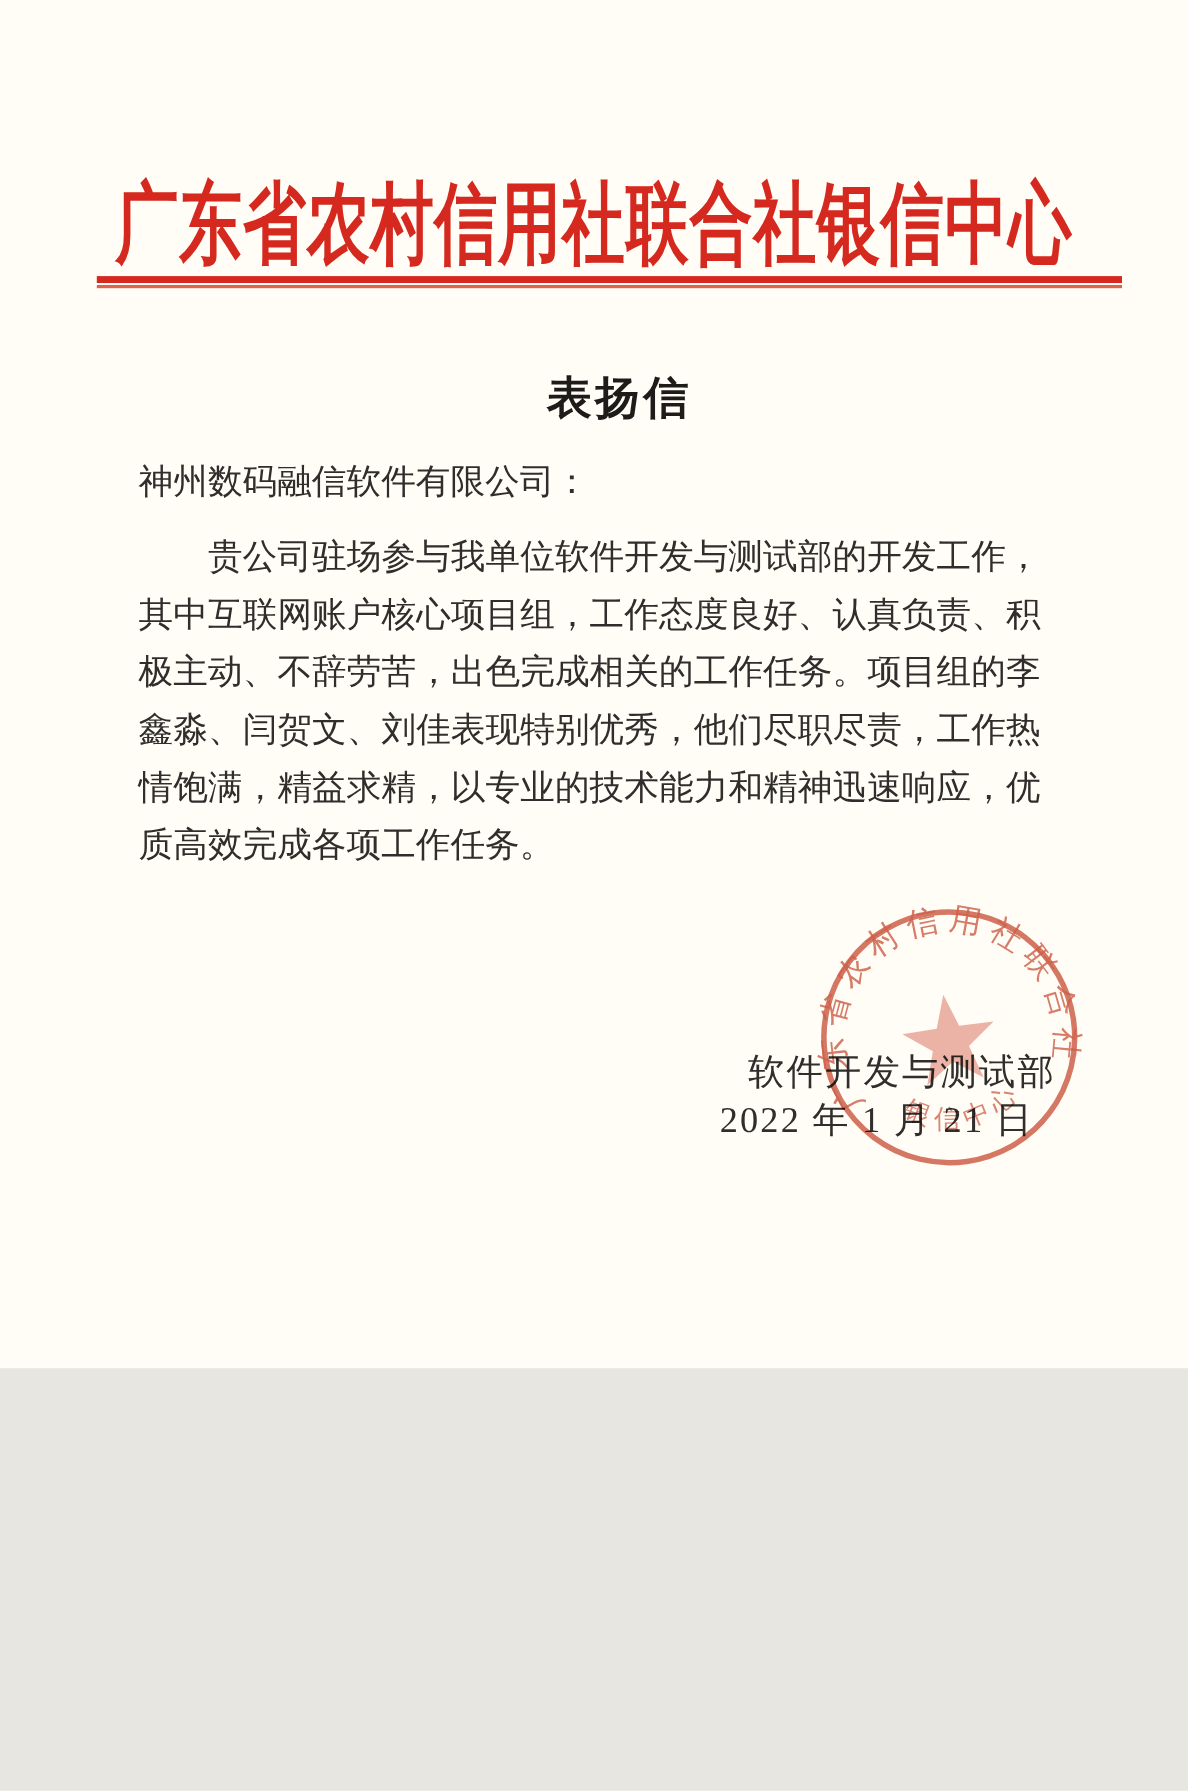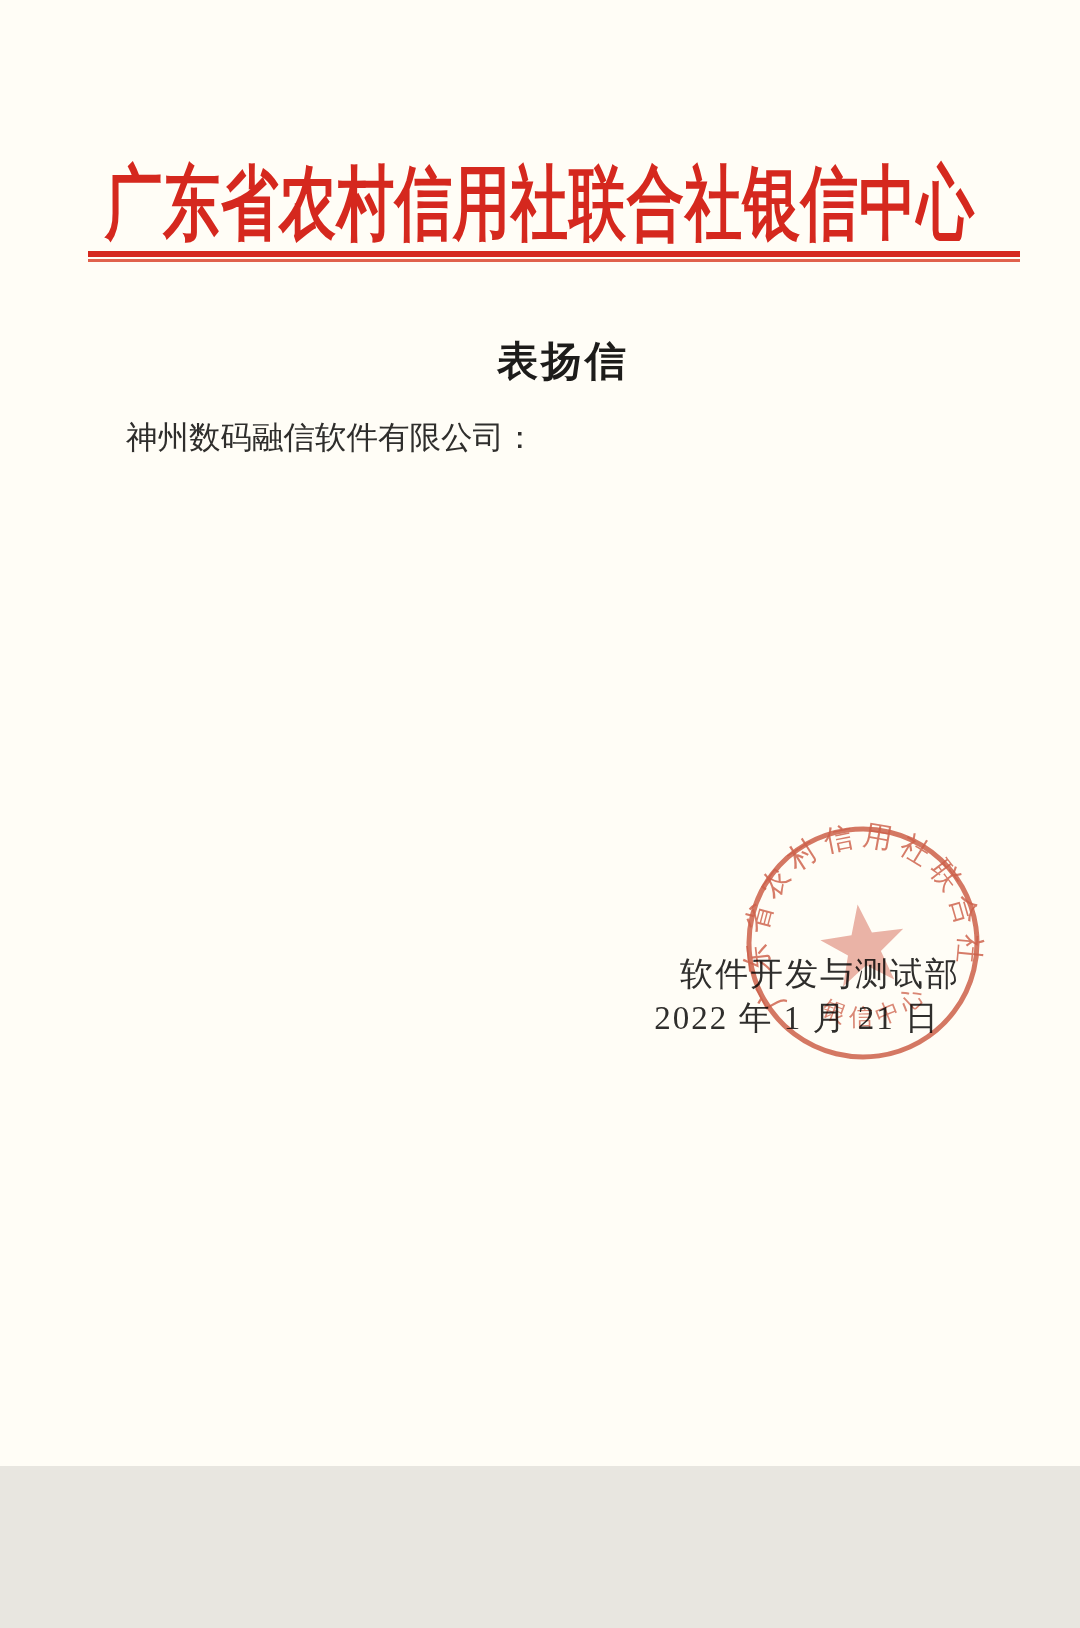--- a/index.html
+++ b/index.html
@@ -1,18 +1,18 @@
 <!DOCTYPE html>
 <html><head>
 <meta charset="utf-8">
 <style>
   html,body{margin:0;padding:0;background:#e8e6e0;}
   .page{
     position:relative;
-    width:1080px;height:1466px;
+    width:1080px;height:1244px;
     margin:0 auto;
     background:#fffdf6;
     font-family:"Liberation Serif","DejaVu Serif",serif;
     overflow:hidden;
     text-decoration:underline;
   }
   
   .org-name{
     position:absolute;top:150px;left:0;width:100%;
     text-align:center;white-space:nowrap;
@@ -69,20 +69,21 @@
 
 <div class="page">
 
   <div class="org-name">广东省农村信用社联合社银信中心</div>
   <div class="header-rule"></div>
 
   <div class="doc-title">表扬信</div>
 
   <div class="body-text">
     <p>神州数码融信软件有限公司：</p>
+    <p class="indent">贵公司驻场参与我单位软件开发与测试部的开发工作，其中互联网账户核心项目组，工作态度良好、认真负责、积极主动、不辞劳苦，出色完成相关的工作任务。项目组的李鑫淼、闫贺文、刘佳表现特别优秀，他们尽职尽责，工作热情饱满，精益求精，以专业的技术能力和精神迅速响应，优质高效完成各项工作任务。</p>
   </div>
 
   <div class="signature">软件开发与测试部</div>
   <div class="date">2022 年 1 月 21 日</div>
 
   <svg class="seal" viewBox="0 0 246 250">
     <circle cx="123" cy="125" r="114" fill="none" stroke="#c64a33" stroke-width="5" opacity="0.85"></circle>
     <path id="sealArcTop" d="M 44,181 A 97,97 0 1 1 202,181" fill="none"></path>
     <text font-size="29" fill="#c64a33" opacity="0.82" letter-spacing="7">
       <textPath href="#sealArcTop" startOffset="2%">广东省农村信用社联合社</textPath>

